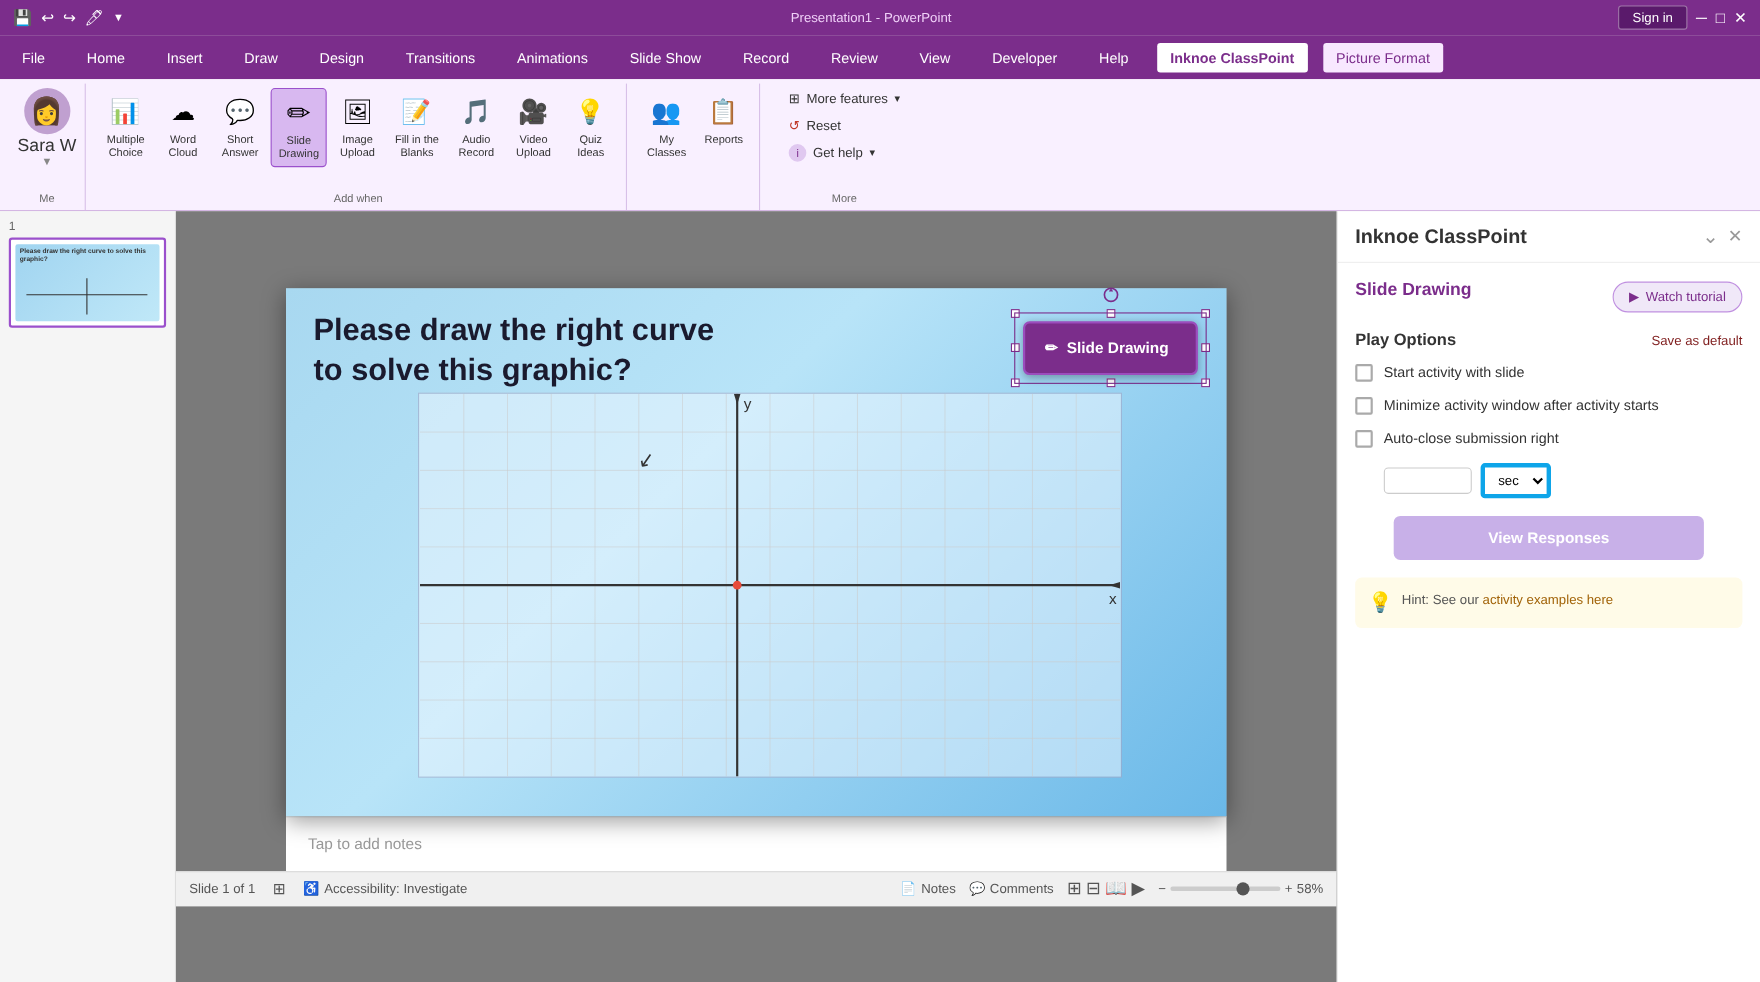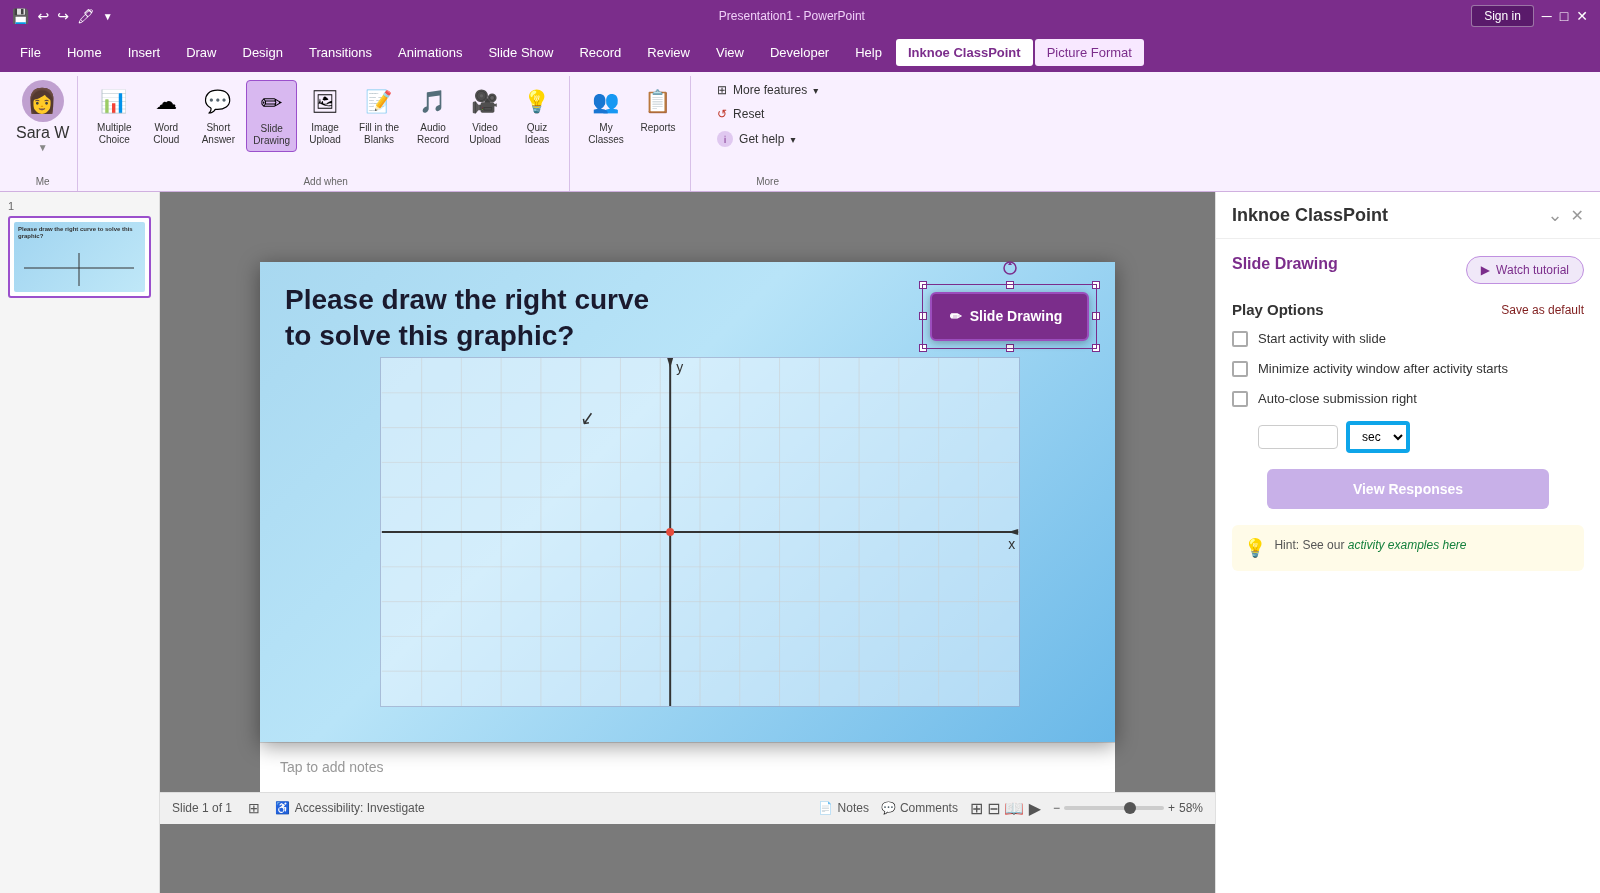--- a/index.html
+++ b/index.html
@@ -20,21 +20,21 @@
     #title-bar-right { display: flex; gap: 8px; align-items: center; }
     .title-icon { font-size: 14px; cursor: pointer; }
 
     
     #menu-bar {
       height: 40px;
       background: #7b2d8b;
       display: flex;
       align-items: center;
       padding: 0 8px;
-      gap: 2px;
+      gap: 14px;
     }
     .menu-item {
       padding: 6px 12px;
       color: white;
       font-size: 13px;
       cursor: pointer;
       border-radius: 3px;
     }
     .menu-item.inknoe { background: #fff; color: #7b2d8b; font-weight: 600; }
     .menu-item.picture { background: #f8e8ff; color: #7b2d8b; }
@@ -346,21 +346,21 @@
 
     .hint-row {
       display: flex; align-items: flex-start; gap: 8px;
       margin-top: 16px;
       padding: 12px;
       background: #fffbe8;
       border-radius: 6px;
     }
     .hint-icon { font-size: 18px; }
     .hint-text { font-size: 12px; color: #555; line-height: 1.4; }
-    .hint-link { color: #15803d; cursor: pointer; font-style: italic; }
+    .hint-link { color: #a16207; cursor: pointer; }
 
     .cursor-indicator {
       position: absolute;
       top: 145px; left: 320px;
       font-size: 18px;
       color: #333;
       transform: rotate(-10deg);
     }
   </style>
 </head>

